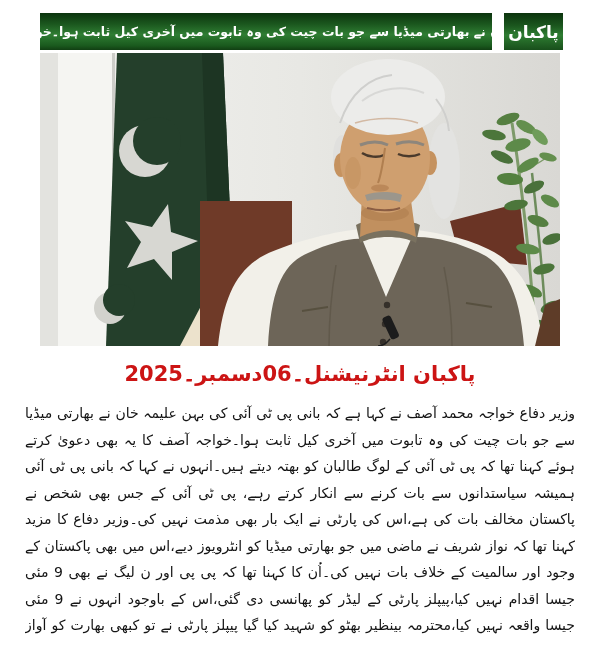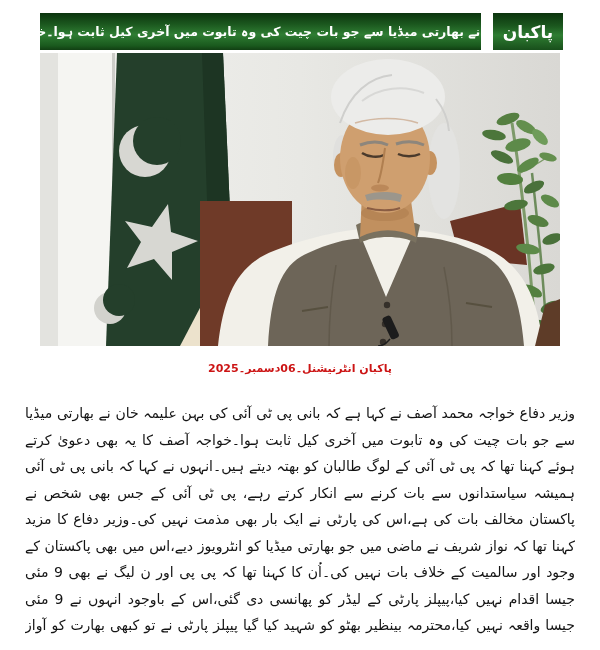--- a/index.html
+++ b/index.html
@@ -8,21 +8,21 @@
     font-family:"DejaVu Sans",sans-serif;position:relative;
   }
   .page{width:600px;height:650px;position:relative;background:#ffffff;}
 
   
   .masthead{
     position:absolute;top:13px;left:40px;right:37px;height:37px;
     display:flex;flex-direction:row;gap:12px;direction:rtl;
   }
   .logo-box{
-    width:70px;height:37px;flex:0 0 auto;
+    width:59px;height:37px;flex:0 0 auto;
     background:linear-gradient(to bottom,#0c340e 0%,#1b571e 35%,#2e7d32 60%,#184f1b 100%);
     color:#ffffff;font-weight:bold;font-size:17px;
     display:flex;align-items:center;justify-content:center;
   }
   .headline-bar{
     flex:1 1 auto;height:37px;
     background:linear-gradient(to bottom,#0c340e 0%,#1b571e 30%,#2f7d33 58%,#1a5a1e 88%,#113f13 100%);
     color:#ffffff;display:flex;align-items:center;justify-content:center;
     overflow:hidden;
   }
@@ -33,21 +33,21 @@
   
   .photo{
     position:absolute;top:53px;left:40px;width:520px;height:293px;
     overflow:hidden;background:#e7e7e3;
   }
   .photo svg{display:block;width:100%;height:100%;}
 
   
   .dateline{
     position:absolute;top:362px;left:0;right:0;height:26px;
-    text-align:center;color:#cc1414;font-weight:bold;font-size:11px;
+    text-align:center;color:#cc1414;font-weight:bold;font-size:21px;
     direction:rtl;
   }
 
   
   .article-body{
     position:absolute;top:400px;right:25px;left:25px;height:242px;
     overflow:hidden;margin:0;
     direction:rtl;text-align:justify;
     color:#141414;font-size:14px;line-height:26.5px;
   }

